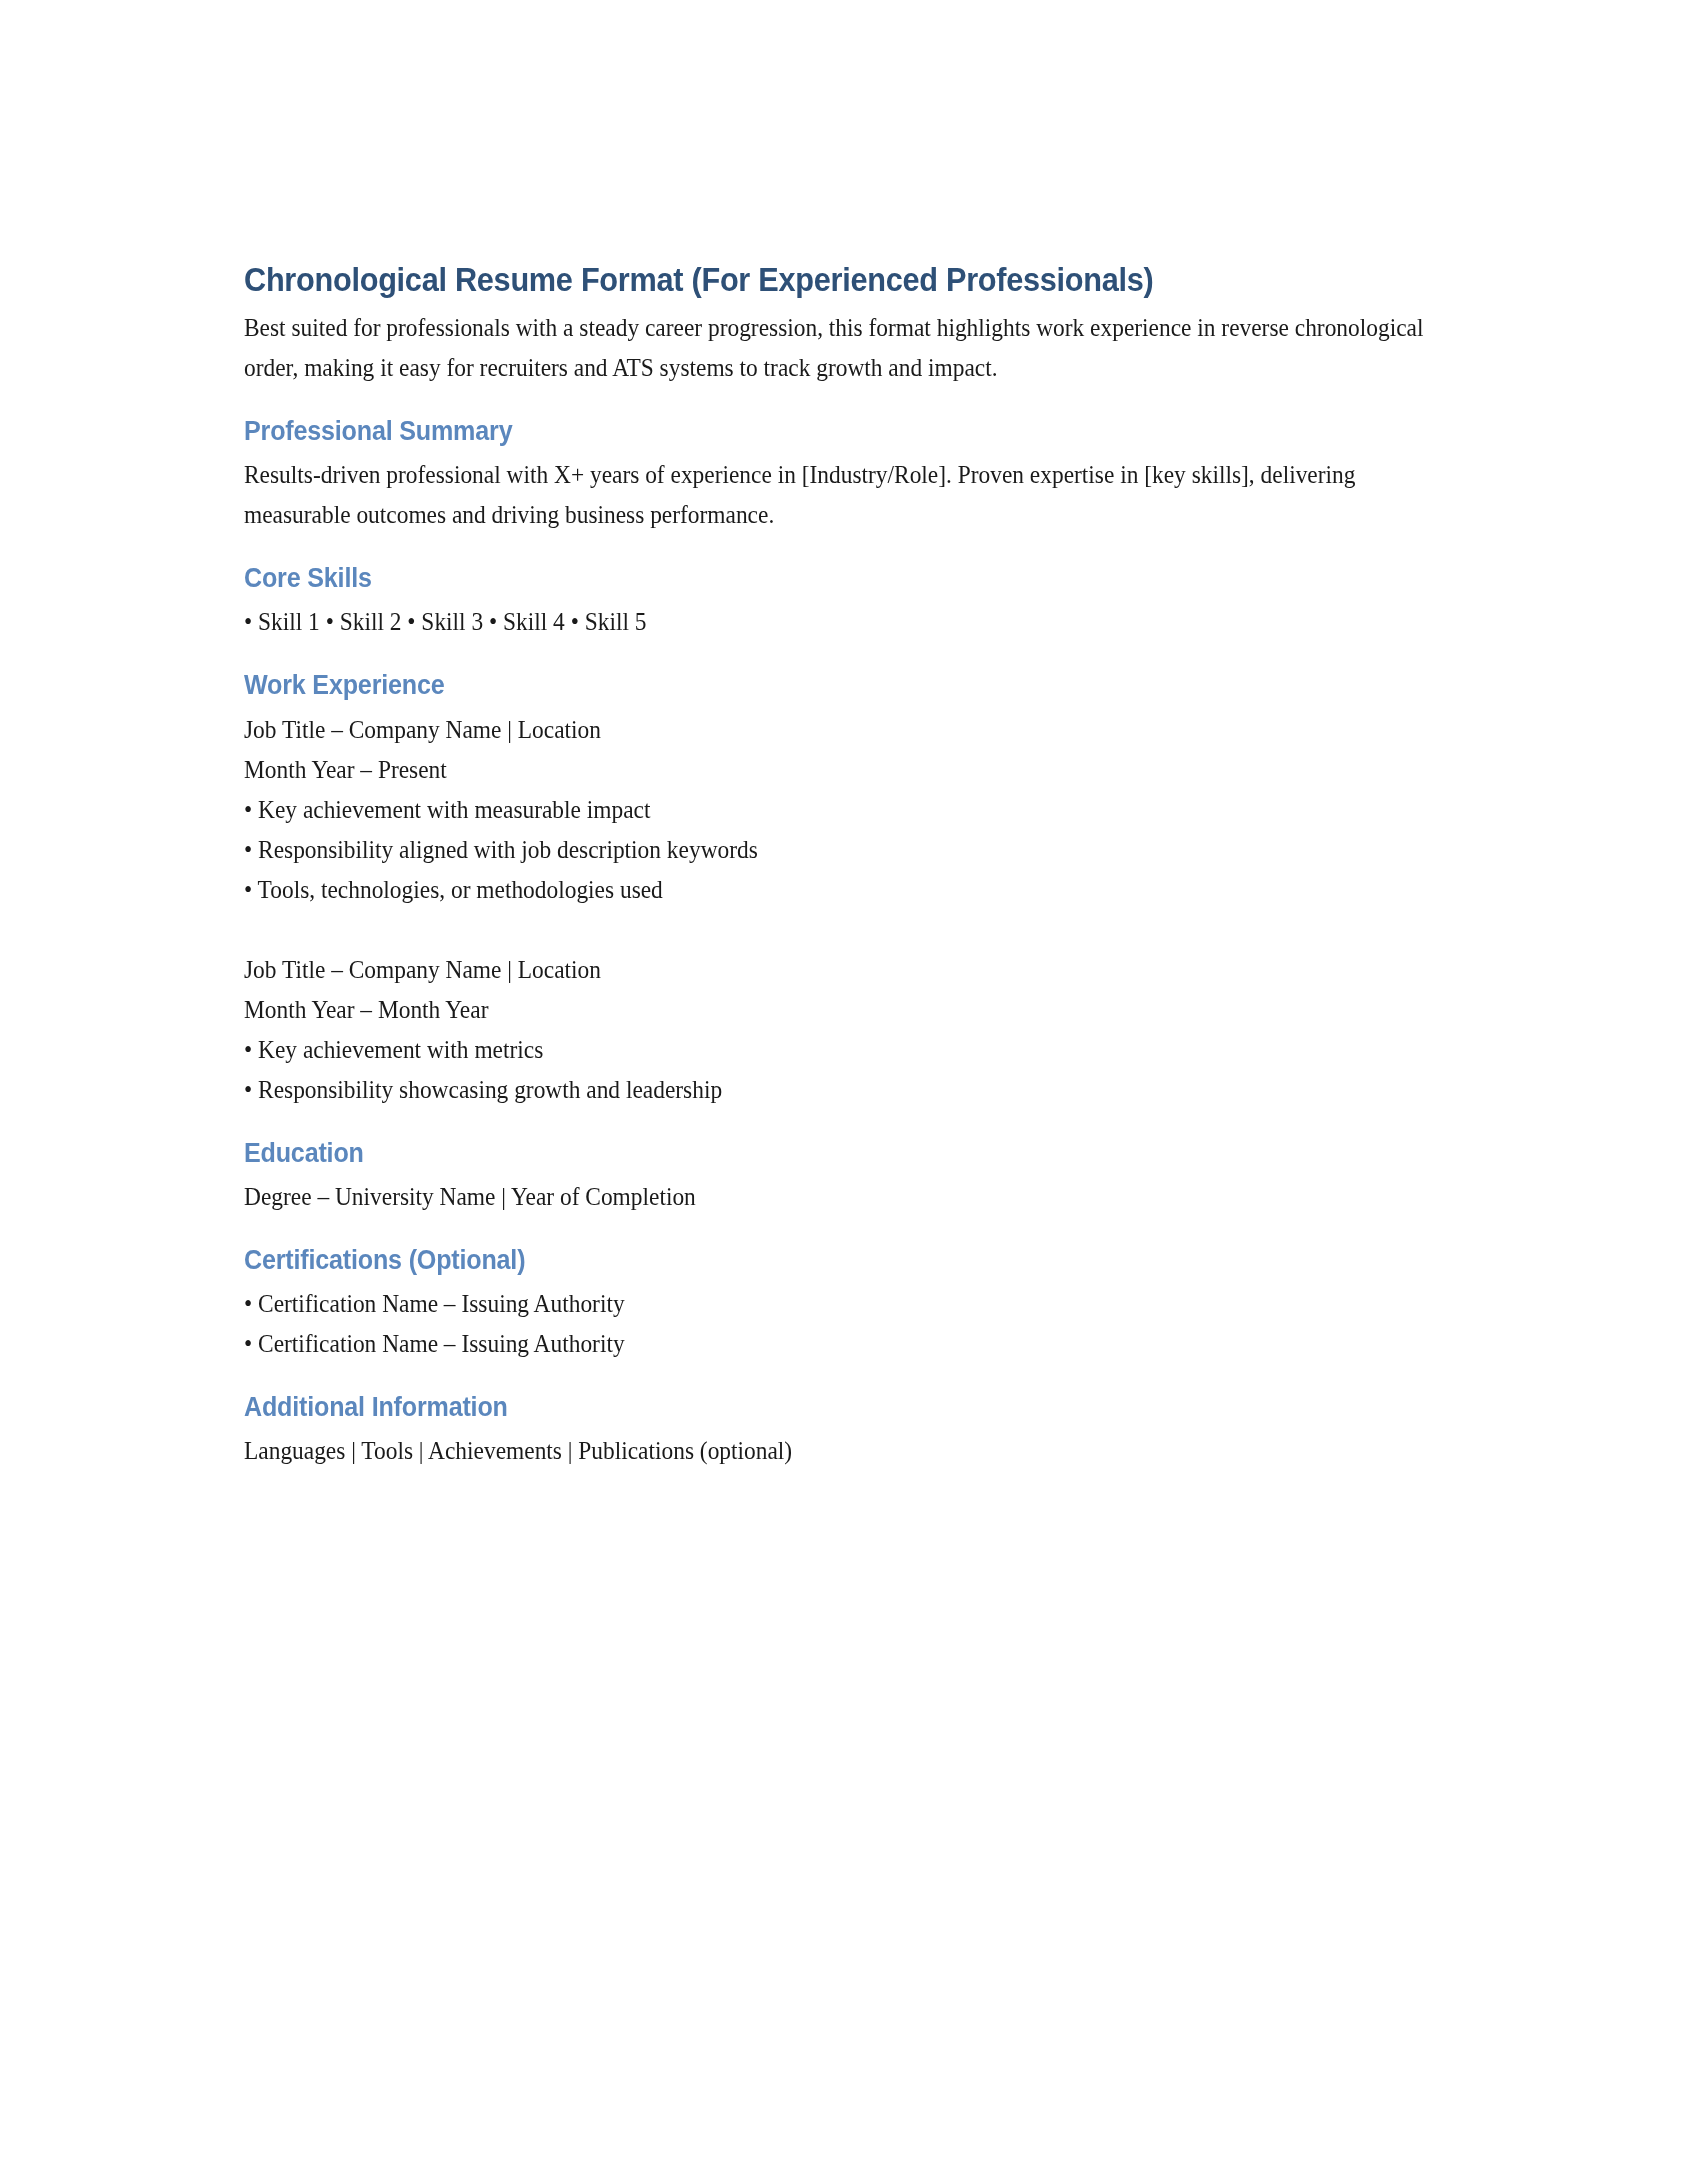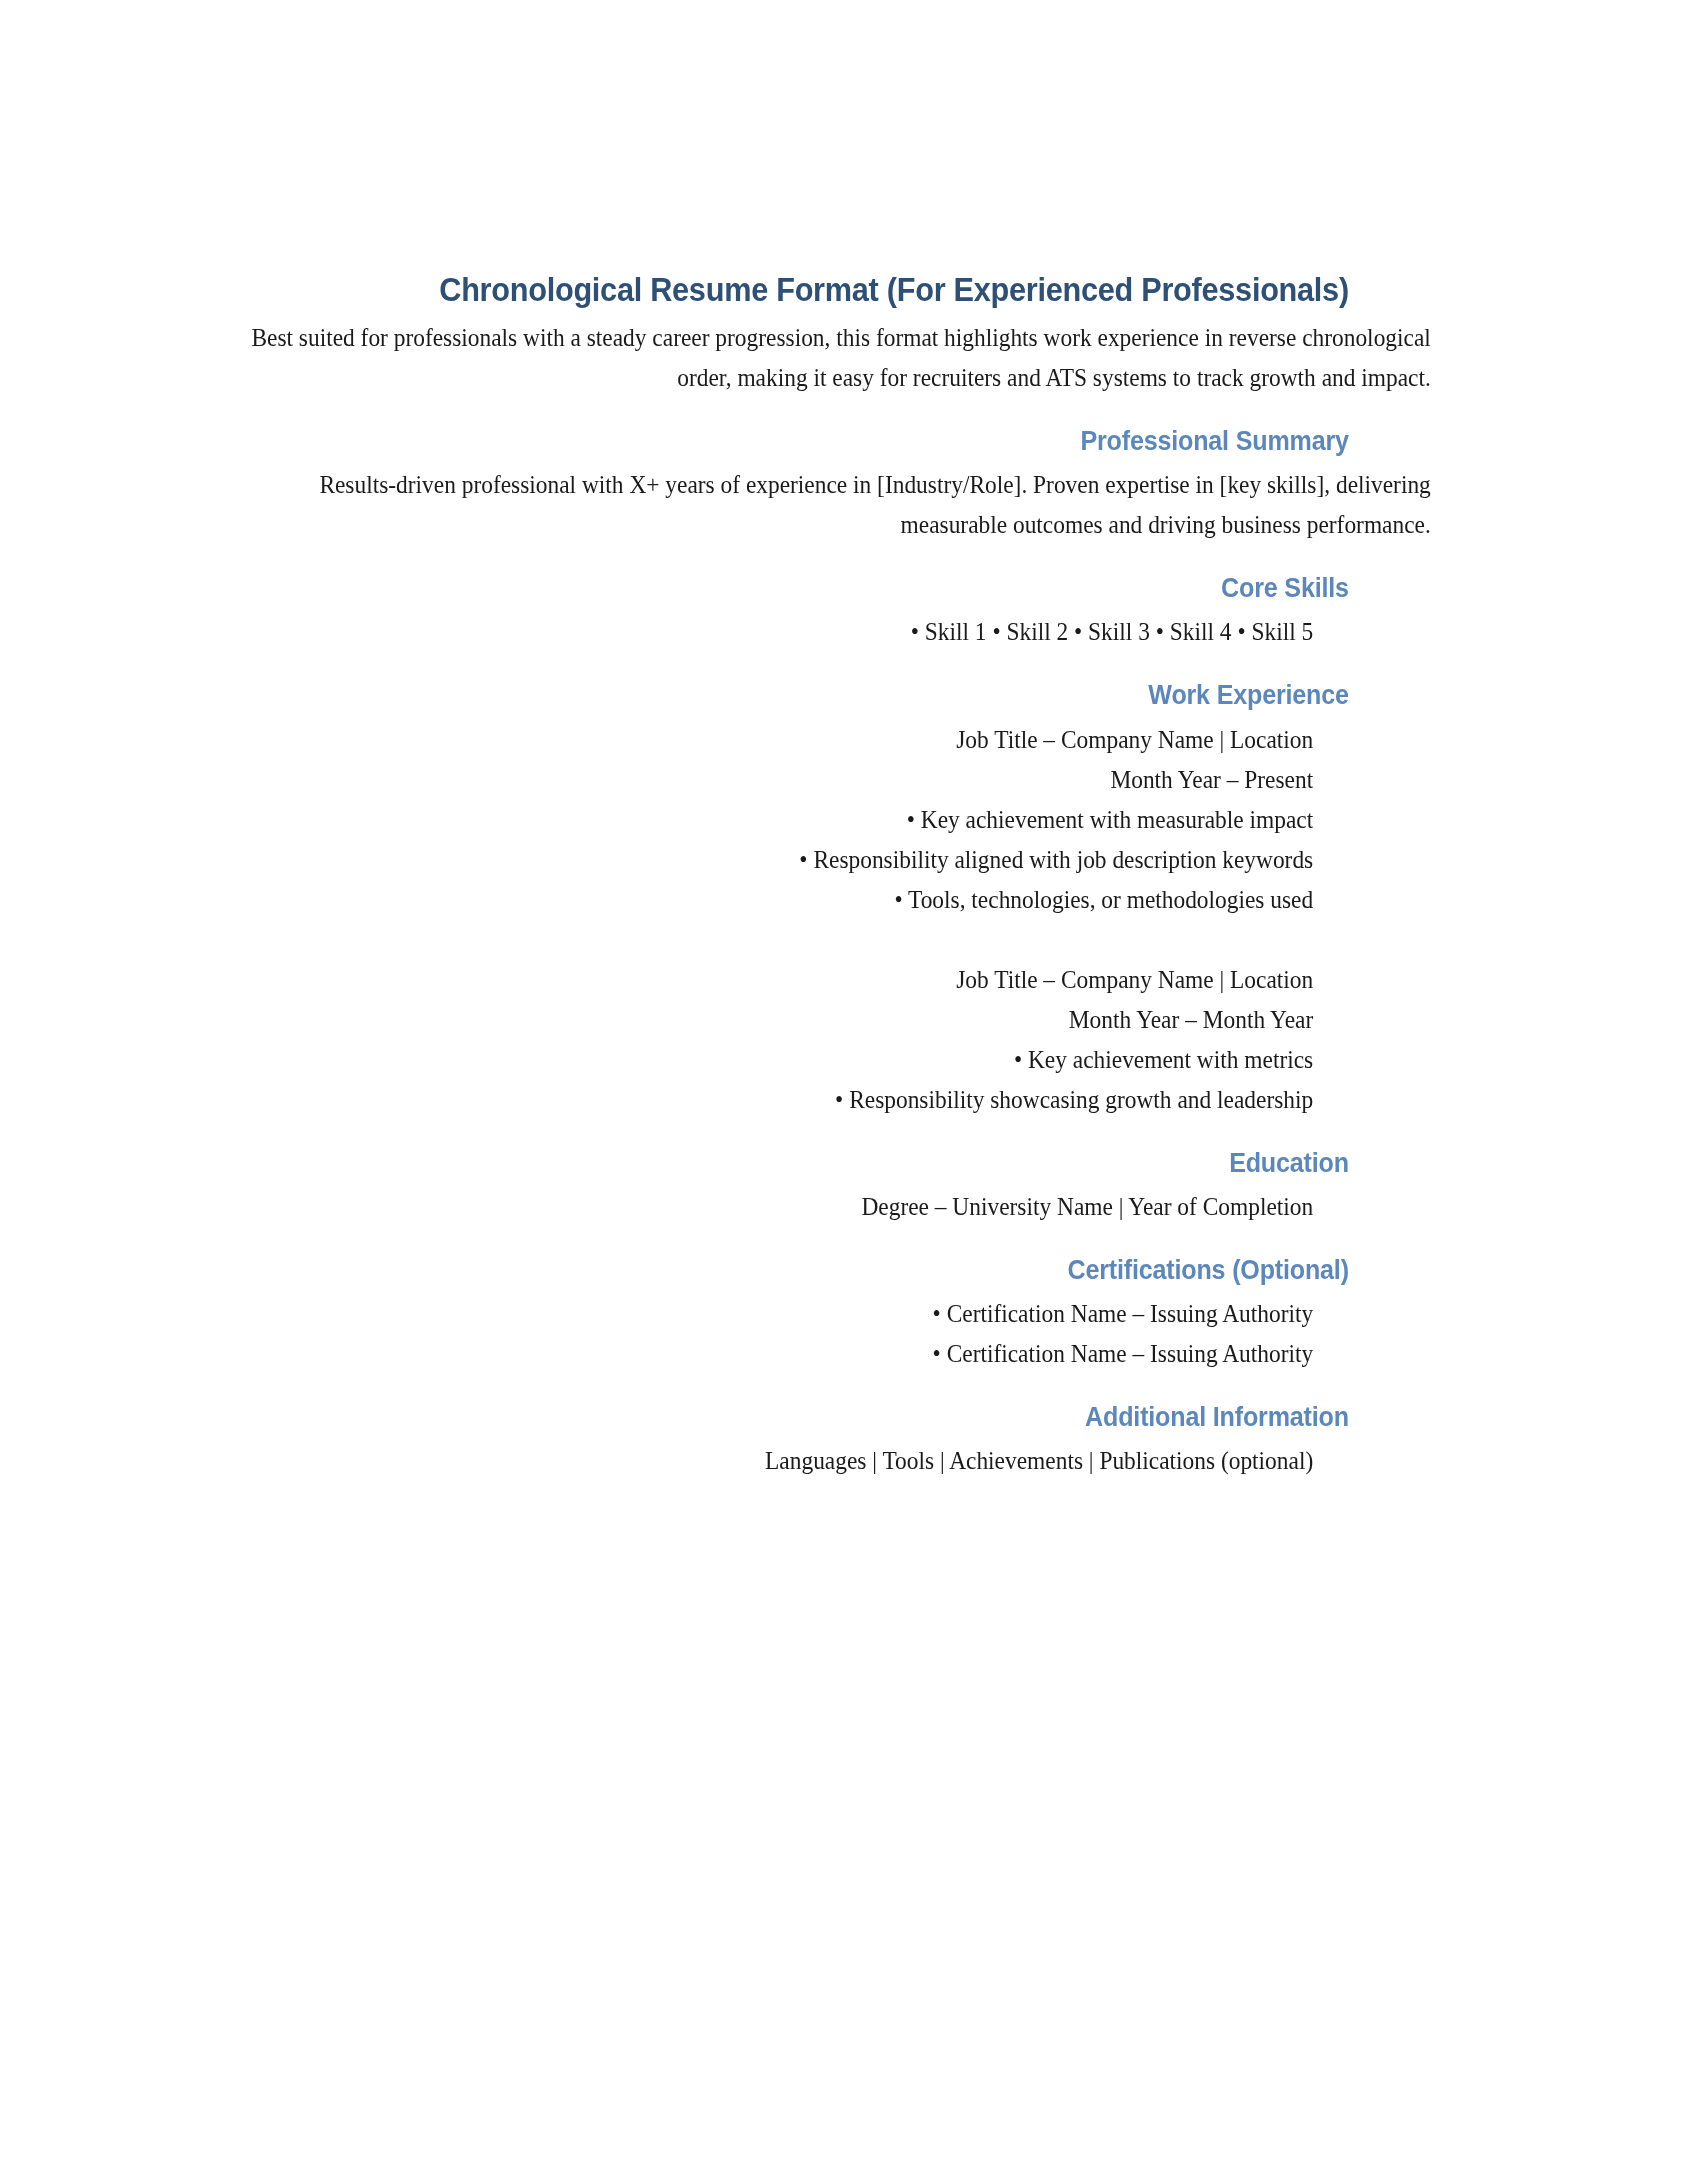--- a/index.html
+++ b/index.html
@@ -17,23 +17,22 @@
   .page {
     position: absolute;
     left: 0; top: 0;
     width: 1683px;
     height: 2178px;
     background: #ffffff;
   }
   .content {
     position: absolute;
     left: 244px;
-    top: 269px;
+    top: 259px;
     width: 1188px;
-    text-align: right;
   }
 
   
   .doc-title {
     font-family: "Liberation Sans", "DejaVu Sans", sans-serif;
     font-weight: bold;
     font-size: 33px;
     line-height: 1.25;
     color: #2E5077;
     letter-spacing: -0.3px;

